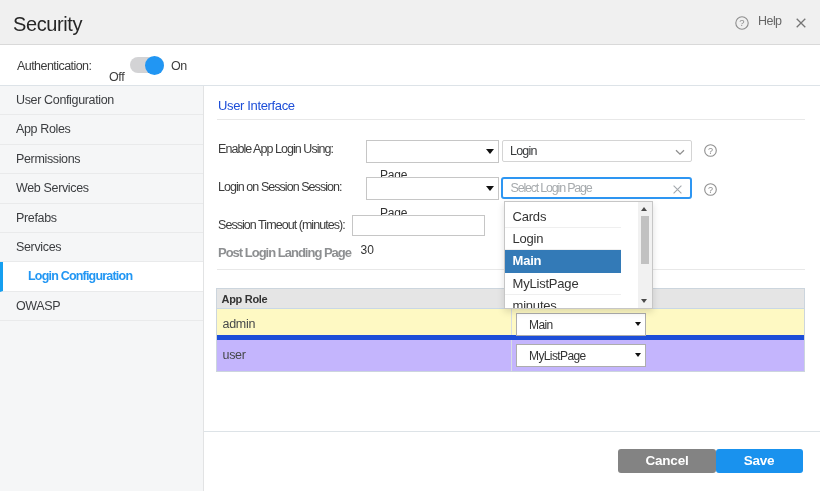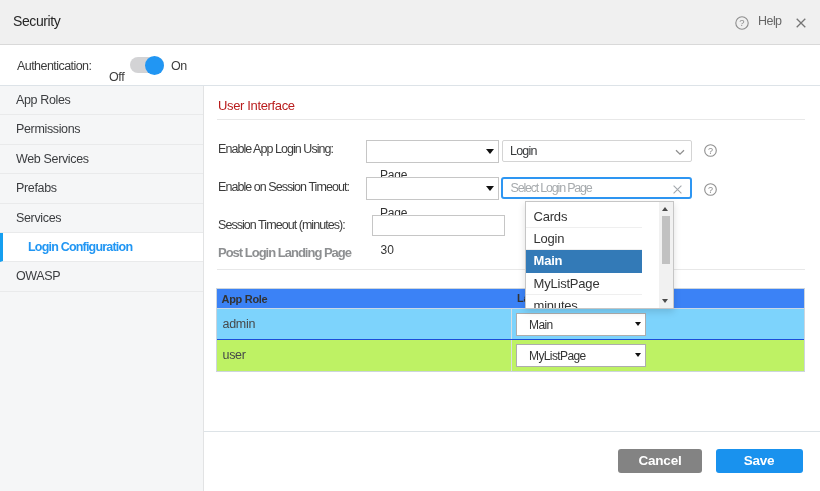--- a/index.html
+++ b/index.html
@@ -3,21 +3,21 @@
 <meta charset="utf-8">
 <style>
   * { margin:0; padding:0; box-sizing:border-box; }
   html,body { width:820px; height:491px; overflow:hidden; background:#fff;
     font-family:"Liberation Sans", sans-serif; }
   .abs { position:absolute; }
 
   
   .titlebar { position:absolute; left:0; top:0; width:820px; height:45px;
     background:#f0f0f0; border-bottom:1px solid #d9d9d9; }
-  .title { position:absolute; left:13px; top:13px; font-size:14px; color:#272727;
+  .title { position:absolute; left:13px; top:13px; font-size:20px; color:#272727;
     letter-spacing:-0.4px; }
   .helptxt { position:absolute; left:758px; top:14px; font-size:12.5px; color:#666;
     letter-spacing:-0.55px; }
 
   
   .authrow { position:absolute; left:0; top:45px; width:820px; height:41px;
     background:#fff; border-bottom:1px solid #dde3e8; }
   .authlbl { position:absolute; left:17px; top:58.5px; font-size:12.5px; color:#3d3d3d;
     letter-spacing:-0.55px; }
   .off { position:absolute; left:109px; top:58.5px; font-size:12.5px; color:#3d3d3d; letter-spacing:-0.4px;margin-top:11px;}
@@ -30,21 +30,21 @@
   
   .sidebar { position:absolute; left:0; top:86px; width:204px; height:405px;
     background:#f5f6f7; border-right:1px solid #e2e3e4; }
   .sitem { position:relative; height:29.4px; line-height:29.4px; padding-left:16px;
     font-size:12.5px; color:#3b3d40; letter-spacing:-0.35px;
     border-bottom:1px solid #e9eaeb; }
   .sitem.active { background:#fff; color:#2196f3; font-weight:bold;
     padding-left:25px; border-left:3px solid #169ff0; letter-spacing:-0.8px; }
 
   
-  .h1 { position:absolute; left:218px; top:98px; font-size:13px; color:#b91c1c;
+  .h1 { position:absolute; left:218px; top:98px; font-size:13px; color:#1d4ed8;
     letter-spacing:-0.35px; }
   .rule1 { position:absolute; left:217px; top:119px; width:588px; height:1px; background:#e8e8e8; }
   .h2 { position:absolute; left:218px; top:244.5px; font-size:13px; color:#8d8f91;
     font-weight:bold; letter-spacing:-1.0px;text-align:center; }
   .rule2 { position:absolute; left:217px; top:268.5px; width:588px; height:1px; background:#e8e8e8; }
 
   .flabel { position:absolute; left:218px; font-size:12.5px; color:#3c3c3c; letter-spacing:-0.95px; }
 
   
   .nsel { position:absolute; background:#fff; border:1px solid #c6c6c6;
@@ -57,43 +57,43 @@
   
   .combo { position:absolute; background:#fff; border:1px solid #d4d4d4; border-radius:2px;
     font-size:12.5px; color:#37393b; }
   .combo .txt { position:absolute; left:7px; top:50%; transform:translateY(-50%); letter-spacing:-0.8px;}
 
   .helpicon { position:absolute; width:13px; height:13px; }
 
   
   .rtable { position:absolute; left:216px; top:287.5px; width:589px;
     border:1px solid #ccd5dd; }
-  .thead { height:20.5px; background:#3b82f6; border-bottom:1px solid #c9d8e6;
+  .thead { height:20.5px; background:#e5e5e5; border-bottom:1px solid #c9d8e6;
     font-size:11px; font-weight:bold; color:#333; position:relative;padding-left:16px; }
   .thead .c1 { position:absolute; left:4.5px; top:4px; letter-spacing:-0.3px;}
   .thead .c2 { position:absolute; left:300px; top:3.5px; letter-spacing:-0.3px;}
   .trow { position:relative; height:31px; font-size:12.5px; color:#46484a; }
   .trow .c1 { position:absolute; left:5.5px; top:8px; letter-spacing:-0.3px;}
   .coldiv { position:absolute; left:294px; top:0; bottom:0; width:1px; background:#d7dde2; }
-  .r1 { background:#7dd3fc; border-bottom:1px solid #1d4ed8; }
-  .r2 { background:#bef264; }
+  .r1 { background:#fef9c3; border-bottom:5px solid #1d4ed8; }
+  .r2 { background:#c4b5fd; }
   .tsel { position:absolute; left:299px; top:4px; width:129.5px; height:22.5px;
     background:#fff; border:1px solid #adadad; font-size:12px; color:#333; }
 
   
   .footline { position:absolute; left:204px; top:430.5px; width:616px; height:1px; background:#dde3e7; }
   .btn { position:absolute; top:449px; height:24px; border-radius:3px; color:#fff;
     font-size:13.5px; font-weight:bold; text-align:center; line-height:24px; letter-spacing:-0.2px;}
-  .cancel { left:618px; width:84px; background:#838383; }
+  .cancel { left:618px; width:98px; background:#838383; }
   .save { left:715.5px; width:87px; background:#1992ee; }
 
   
   .dd { position:absolute; left:503.5px; top:201px; width:149px; height:107.5px;
     background:#fff; border:1px solid #c6c6c6; box-shadow:0 3px 7px rgba(0,0,0,0.13);
-    z-index:20; overflow:hidden;margin-left:21px; }
+    z-index:20; overflow:hidden; }
   .dditem { position:relative; height:22.4px; line-height:22.4px; padding-left:8px;
     font-size:13px; color:#333; letter-spacing:-0.2px; border-bottom:1px solid #efefef;
     width:116px; }
   .dditem.sel { background:#337ab7; color:#fff; font-weight:bold; border-bottom:none; }
   .sbar { position:absolute; right:0; top:0; width:13.5px; height:105.5px; background:#f1f1f1; }
   .sthumb { position:absolute; left:2.5px; top:14px; width:8.5px; height:47.5px; background:#c1c1c1; }
   .sarrow-up { position:absolute; left:3px; top:5px; width:0; height:0;
     border-left:3.8px solid transparent; border-right:3.8px solid transparent;
     border-bottom:4.5px solid #4a4a4a; }
   .sarrow-dn { position:absolute; left:3px; bottom:5px; width:0; height:0;
@@ -115,20 +115,21 @@
 </svg>
 
 <div class="authrow"></div>
 <div class="authlbl">Authentication:</div>
 <div class="off">Off</div>
 <div class="track"></div>
 <div class="knob"></div>
 <div class="on">On</div>
 
 <div class="sidebar">
+  <div class="sitem">User Configuration</div>
   <div class="sitem">App Roles</div>
   <div class="sitem">Permissions</div>
   <div class="sitem">Web Services</div>
   <div class="sitem">Prefabs</div>
   <div class="sitem">Services</div>
   <div class="sitem active">Login Configuration</div>
   <div class="sitem">OWASP</div>
 </div>
 
 <div class="h1">User Interface</div>
@@ -143,38 +144,38 @@
   <span class="txt">Login</span>
   <svg class="abs" style="right:6px;top:8px" width="10" height="7" viewBox="0 0 10 7">
     <path d="M1 1.2 L5 5.2 L9 1.2" fill="none" stroke="#8f8f8f" stroke-width="1.3"></path>
   </svg>
 </div>
 <svg class="helpicon" style="left:703.5px;top:144px" width="13" height="13" viewBox="0 0 13 13">
   <circle cx="6.5" cy="6.5" r="5.8" fill="none" stroke="#8f8f8f" stroke-width="1.1"></circle>
   <text x="6.5" y="9.8" text-anchor="middle" font-size="9" fill="#8a8a8a" font-family="Liberation Sans">?</text>
 </svg>
 
-<div class="flabel" style="top:179.5px">Enable on Session Timeout:</div>
+<div class="flabel" style="top:179.5px">Login on Session Session:</div>
 <div class="nsel" style="left:366px;top:177px;width:132.5px;height:23px">
   <span class="txt">Page</span>
     <span class="caret"></span>
 </div>
 <div class="combo" style="left:501px;top:176.5px;width:191px;height:22px;border:2px solid #2e96f2;border-radius:3px">
   <span class="txt" style="color:#a7abae;left:7.5px;letter-spacing:-1.2px">Select Login Page</span>
   <svg class="abs" style="right:8px;top:6px" width="9" height="9" viewBox="0 0 9 9">
     <path d="M0.6 0.6 L8.4 8.4 M8.4 0.6 L0.6 8.4" stroke="#a3a8ad" stroke-width="1.1"></path>
   </svg>
 </div>
 <svg class="helpicon" style="left:703.5px;top:183px" width="13" height="13" viewBox="0 0 13 13">
   <circle cx="6.5" cy="6.5" r="5.8" fill="none" stroke="#8f8f8f" stroke-width="1.1"></circle>
   <text x="6.5" y="9.8" text-anchor="middle" font-size="9" fill="#8a8a8a" font-family="Liberation Sans">?</text>
 </svg>
 
 <div class="flabel" style="top:217.5px">Session Timeout (minutes):</div>
-<div class="nsel" style="left:372px;top:214.5px;width:132.5px;height:21.5px">
+<div class="nsel" style="left:352px;top:214.5px;width:132.5px;height:21.5px">
   <span class="txt" style="left:7.5px;top:56%;letter-spacing:0">30</span>
 </div>
 
 <div class="h2">Post Login Landing Page</div>
 <div class="rule2"></div>
 
 <div class="rtable">
   <div class="thead">
     <span class="c1">App Role</span>
       <span class="c2">Landing Page</span>

